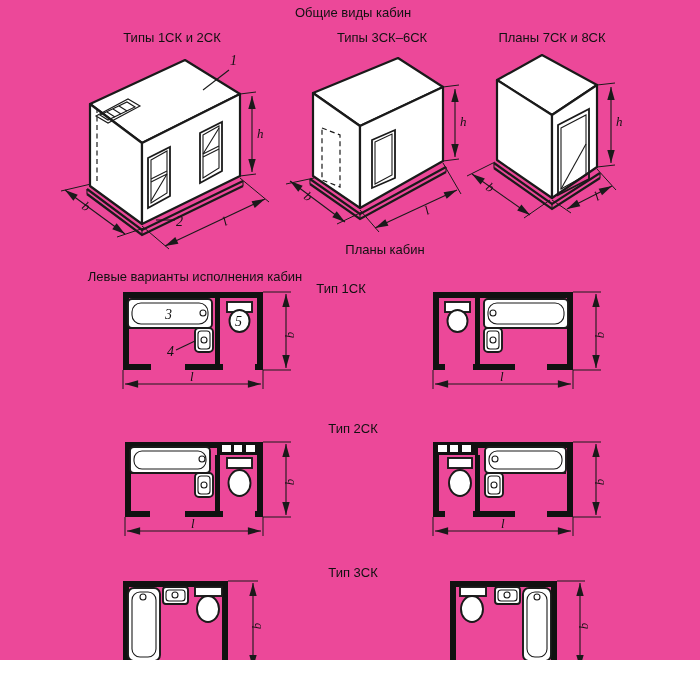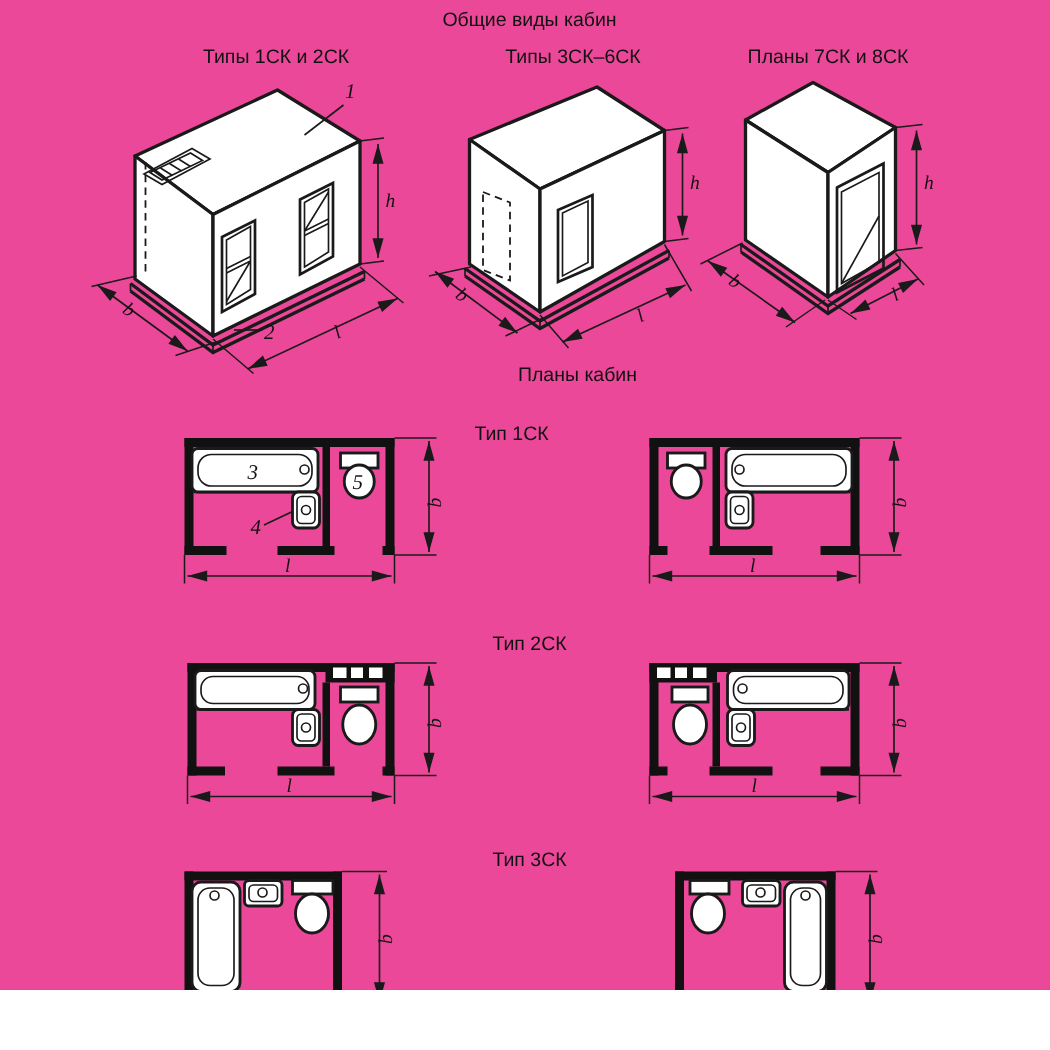--- a/index.html
+++ b/index.html
@@ -20,24 +20,25 @@
   .ext{fill:none;stroke:#1a1a1a;stroke-width:1;}
   text.it{font-family:"Liberation Serif",serif;font-style:italic;font-size:14px;fill:#111;}
   text.dm{font-family:"Liberation Serif",serif;font-style:italic;font-size:13px;fill:#111;}
 </style>
 </head>
 <body>
 
 <div id="canvas">
 
   <div class="lbl" style="left:353px;top:6px;">Общие виды кабин</div>
-  <div class="lbl" style="left:184px;top:31px;text-align:right;">Типы 1СК и 2СК</div>
+  <div class="lbl" style="left:172px;top:31px;text-align:right;">Типы 1СК и 2СК</div>
   <div class="lbl" style="left:382px;top:31px;">Типы 3СК–6СК</div>
   <div class="lbl" style="left:552px;top:31px;">Планы 7СК и 8СК</div>
   <div class="lbl" style="left:361px;top:243px;margin-left:24px;">Планы кабин</div>
+  <div class="lbl" style="left:195px;top:270px;">Левые варианты исполнения кабин</div>
   <div class="lbl" style="left:341px;top:282px;">Тип 1СК</div>
   <div class="lbl" style="left:353px;top:422px;">Тип 2СК</div>
   <div class="lbl" style="left:353px;top:566px;">Тип 3СК</div>
 
   <svg style="left:55px;top:50px;" width="235" height="200" viewBox="0 0 235 200">
     <defs>
       <marker id="arrA" viewBox="0 0 12 8" refX="11.5" refY="4" markerWidth="13" markerHeight="9" orient="auto-start-reverse">
         <path d="M11.5,4 L0.5,0.9 L0.5,7.1 Z" fill="#1a1a1a"></path>
       </marker>
     </defs>

